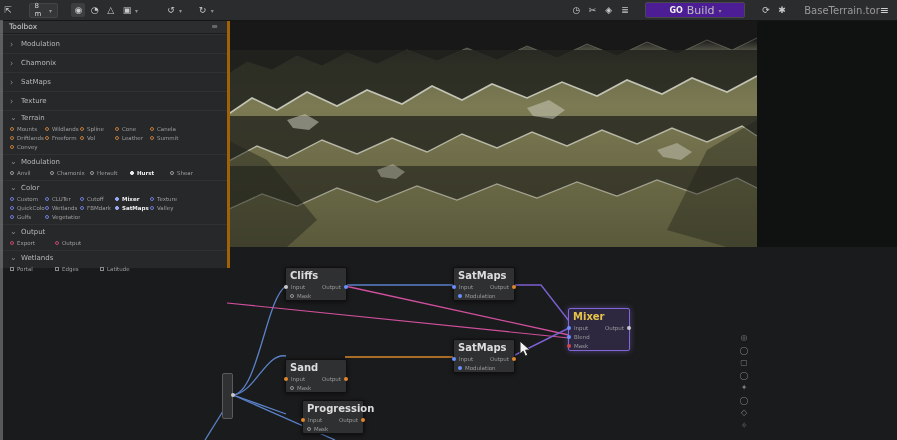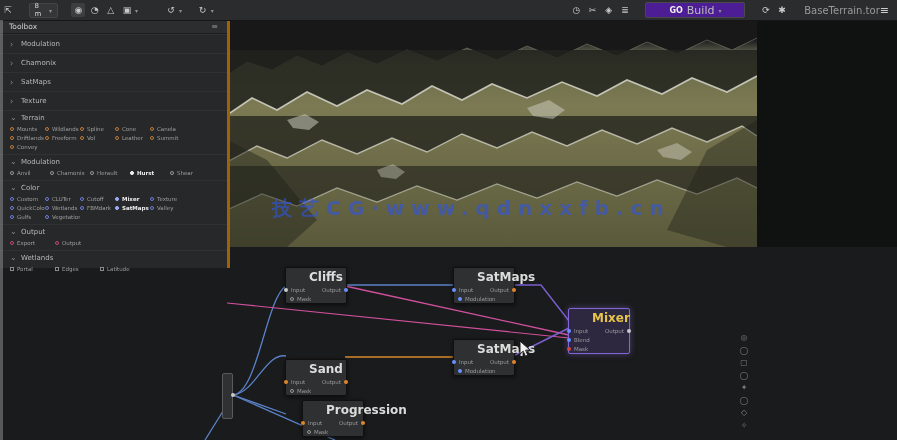--- a/index.html
+++ b/index.html
@@ -57,21 +57,21 @@
                  #7b7a53 38%,#716f4b 58%,#666543 78%,#5a593b 100%);}
   .viewport svg{display:block;}
   .watermark{left:45px;top:175px;font-size:20px;font-weight:bold;letter-spacing:7px;
              color:rgba(45,85,235,.58);white-space:nowrap;z-index:12;}
   .right-panel{left:757px;top:20px;width:140px;height:227px;background:#101111;z-index:10;}
 
   
   .wires{left:0;top:0;width:897px;height:440px;z-index:3;pointer-events:none;}
   .node{position:absolute;width:60px;background:#2f3031;border:1px solid #101010;border-radius:2px;
         box-shadow:0 1px 4px rgba(0,0,0,.6);z-index:5;font-size:5.5px;color:#9b9b9b;}
-  .node .title{font-size:12px;font-weight:bold;color:#dcdcdc;padding:2px 23px 1px;text-align:center;}
+  .node .title{font-size:10px;font-weight:bold;color:#dcdcdc;padding:2px 4px 1px;}
   .prow{display:flex;align-items:center;height:9px;padding:0 4px;gap:3px;}
   .pdot{width:4px;height:4px;border-radius:50%;flex:none;box-sizing:border-box;}
   .pdot.in-l{margin-left:-6px;}
   .pdot.out-r{margin-right:-6px;}
   .pdot.blue{background:#6a8fff;} .pdot.orange{background:#e0862b;} .pdot.red{background:#d04545;}
   .pdot.grey{background:#c9c9c9;} .pdot.ring{background:transparent;border:1px solid #999;}
   .prow .grow{flex:1;}
   .node.selected{background:#2d2840;border:1px solid #8266d6;box-shadow:0 0 6px rgba(130,102,214,.5);}
   .node.selected .title{color:#e6c34a;}
   .portal{position:absolute;left:222px;top:373px;width:9px;height:44px;background:#303132;
@@ -353,21 +353,20 @@
     <path d="M0,190 L35,174 70,186 110,168 150,182 190,166 230,180 270,164 310,178 350,162 390,176 430,160 470,174 510,158 530,168" fill="none" stroke="#c6c6b8" stroke-width="1.2" opacity=".7"></path>
 
     <path d="M60,100 l18,-6 14,8 -10,8 -16,-2 Z" fill="#c9c9bc" opacity=".55"></path>
     <path d="M300,88 l22,-8 16,10 -12,9 -20,-3 Z" fill="#cfcfc1" opacity=".5"></path>
     <path d="M430,130 l20,-7 15,9 -11,8 -18,-3 Z" fill="#c9c9bb" opacity=".5"></path>
     <path d="M150,150 l16,-6 12,8 -9,7 -15,-2 Z" fill="#c4c4b6" opacity=".45"></path>
 
     <path d="M0,227 L0,120 40,140 90,200 60,227 Z" fill="#20211a" opacity=".45"></path>
     <path d="M530,227 L530,100 480,130 440,210 500,227 Z" fill="#1f2019" opacity=".4"></path>
   </svg>
-  <div class="abs watermark">技艺CG·www.qdnxxfb.cn</div>
 </div>
 <div class="abs right-panel"></div>
 
 <svg class="abs wires">
   <path d="M233,395 C258,393 266,298 286,286" fill="none" stroke-width="1.3" stroke="#5b82c8"></path>
   <path d="M233,395 C255,393 266,352 286,356" fill="none" stroke-width="1.3" stroke="#5b82c8"></path>
   <path d="M233,395 L286,414" fill="none" stroke-width="1.3" stroke="#5b82c8"></path>
   <path d="M233,395 L335,440" fill="none" stroke-width="1.3" stroke="#5b82c8"></path>
   <path d="M233,395 L205,440" fill="none" stroke-width="1.3" stroke="#5b82c8"></path>
   <path d="M345,285 L453,285" fill="none" stroke-width="1.3" stroke="#5b82c8"></path>

